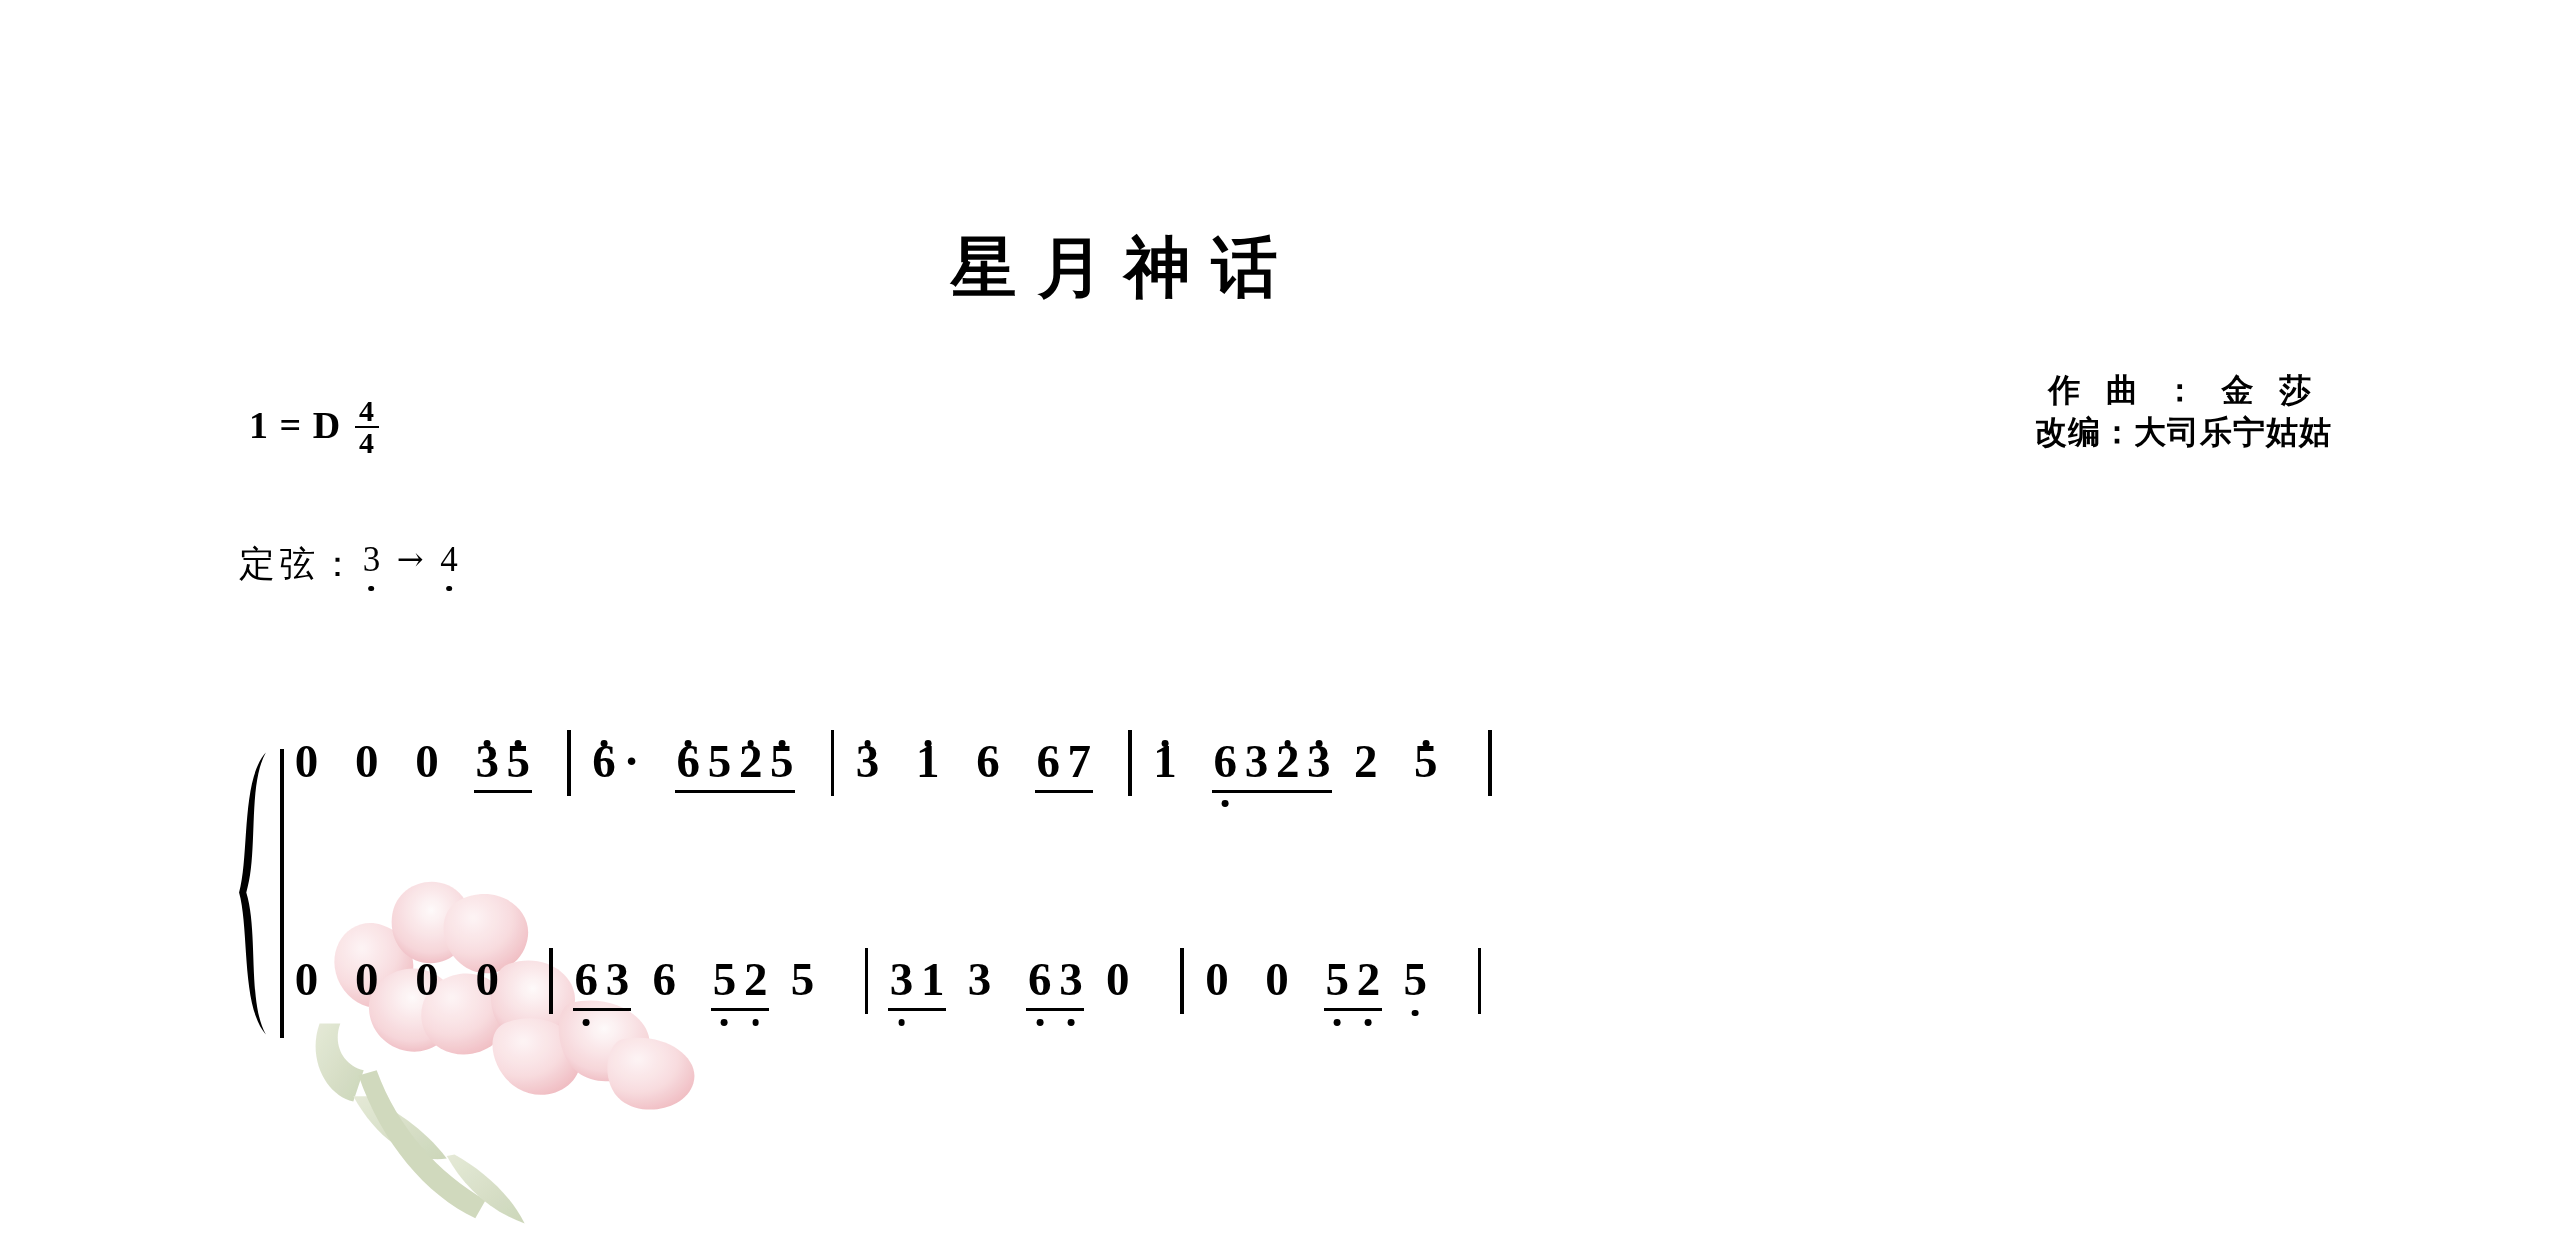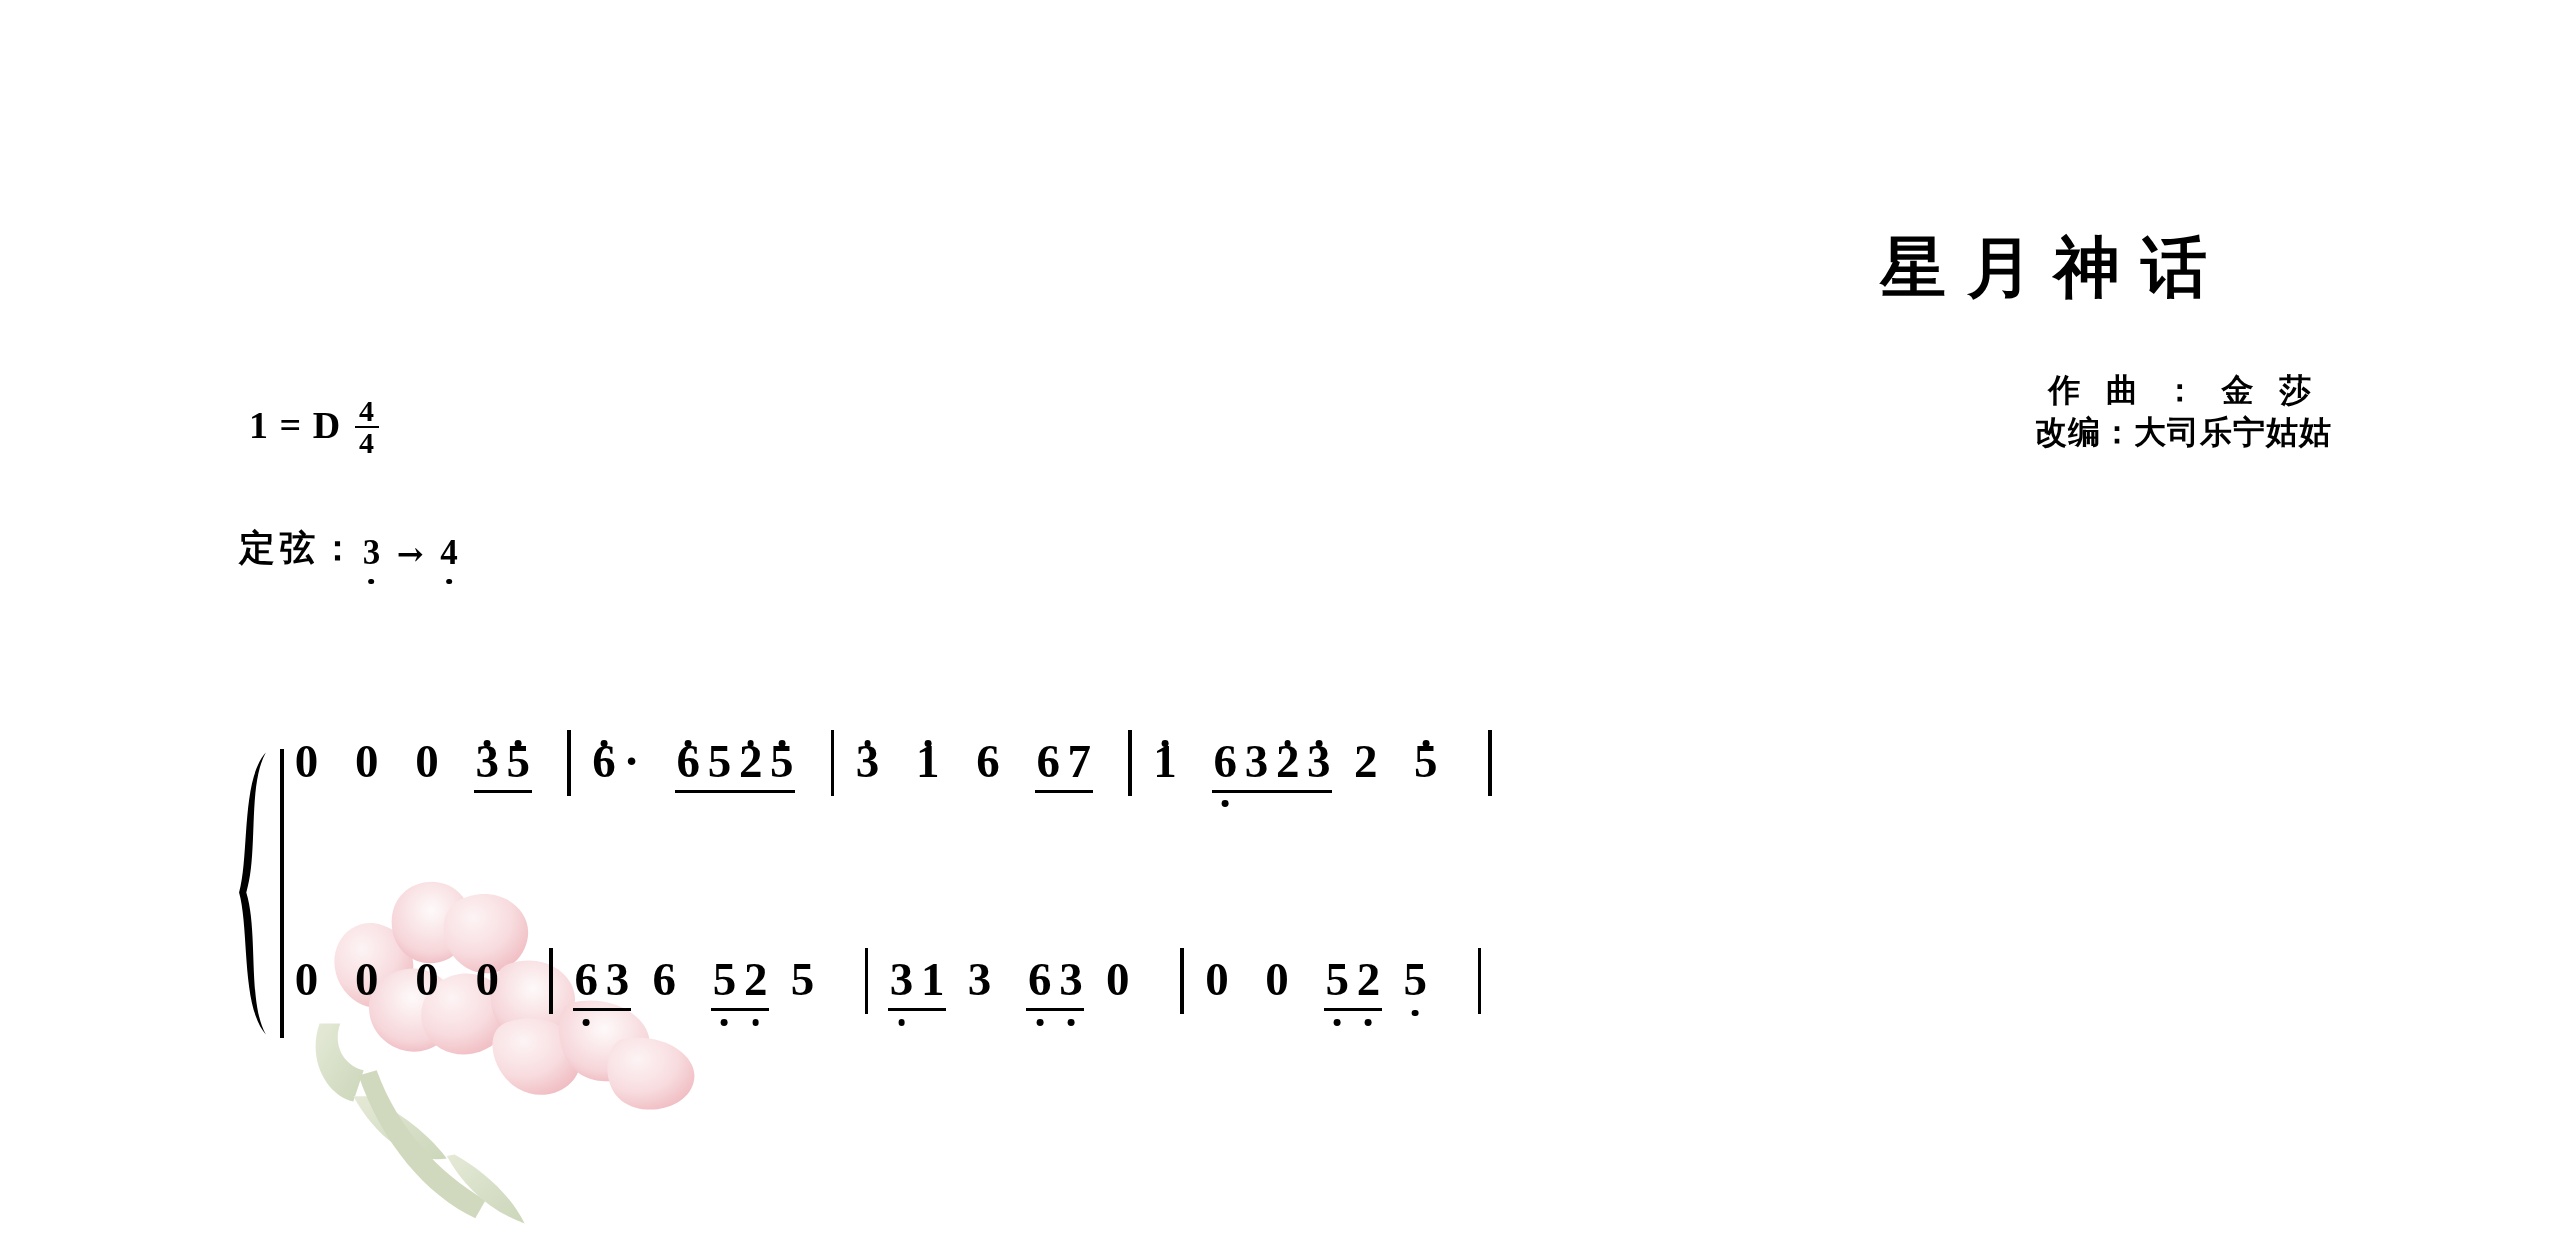--- a/index.html
+++ b/index.html
@@ -25,21 +25,21 @@
     height: 395px;
     pointer-events: none;
   }
 
   
   .title {
     position: absolute;
     left: 0;
     top: 223px;
     width: 2228px;
-    text-align: right;
+    text-align: center;
     font-family: "DejaVu Serif", serif;
     font-size: 66px;
     font-weight: 700;
     letter-spacing: 21px;
     text-indent: 21px;
     color: #000;
   }
 
   
   .credits {
@@ -84,26 +84,26 @@
     width: 24px;
     height: 2.6px;
     background: #000;
     margin: 1px auto;
   }
 
   
   .tuning {
     position: absolute;
     left: 239px;
-    top: 524px;
+    top: 540px;
     font-family: "DejaVu Serif", serif;
     font-size: 36px;
-    font-weight: 700;
+    font-weight: 400;
     display: flex;
-    align-items: flex-end;
+    align-items: flex-start;
   }
   .tuning .label { letter-spacing: 4.2px; }
   .tuning .arrow { margin: 0 13.5px; font-size: 32px; }
   .tuning .lownote {
     position: relative;
     display: inline-block;
     font-family: "Liberation Serif", serif;
     font-size: 35px;
     padding: 0 3.1px;
   }

